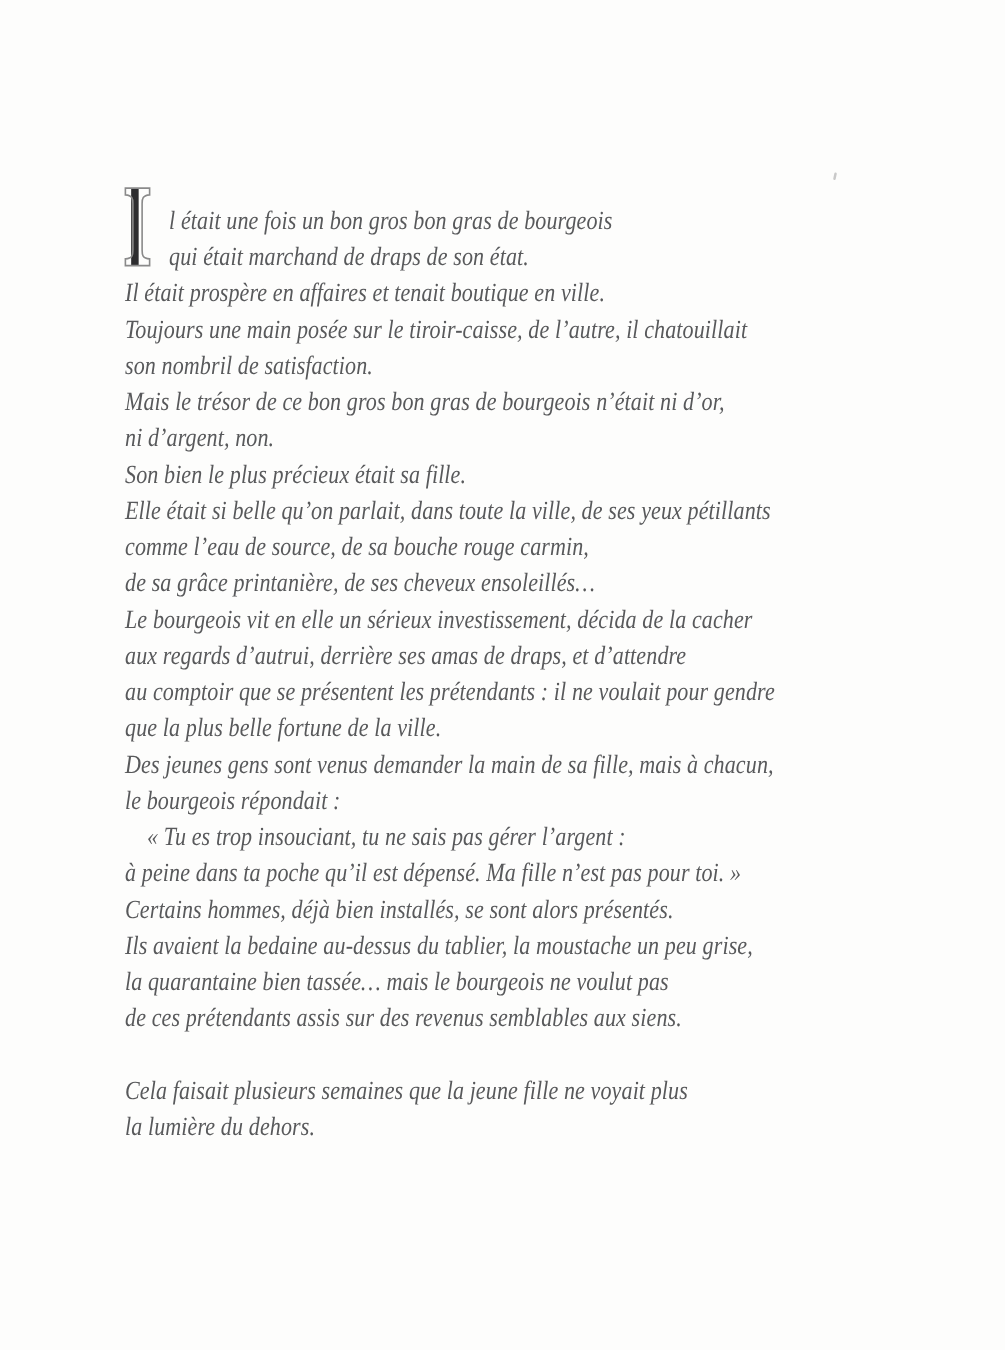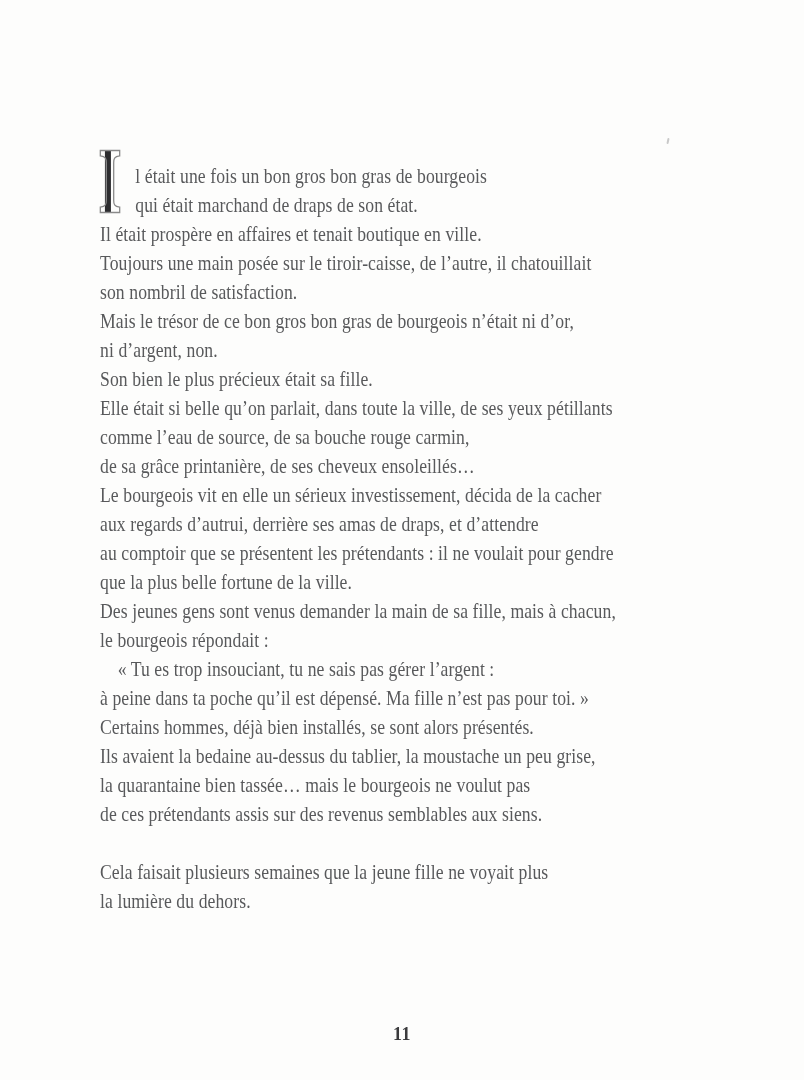--- a/index.html
+++ b/index.html
@@ -7,20 +7,21 @@
     padding: 0;
     background: #fdfdfc;
   }
   .page {
     position: relative;
     width: 804px;
     height: 1080px;
     background: #fdfdfc;
     overflow: hidden;
     font-family: "Liberation Serif", serif;
+    font-style: italic;
   }
   .dropcap {
     position: absolute;
     left: 98px;
     top: 149px;
     width: 24px;
     height: 65px;
   }
   .dropcap svg { display: block; width: 24px; height: 65px; }
   .text-block {
@@ -98,17 +99,16 @@
       <div class="line">à peine dans ta poche qu’il est dépensé. Ma fille n’est pas pour toi. »</div>
       <div class="line">Certains hommes, déjà bien installés, se sont alors présentés.</div>
       <div class="line">Ils avaient la bedaine au-dessus du tablier, la moustache un peu grise,</div>
       <div class="line">la quarantaine bien tassée… mais le bourgeois ne voulut pas</div>
       <div class="line">de ces prétendants assis sur des revenus semblables aux siens.</div>
       <div class="line blank"></div>
       <div class="line">Cela faisait plusieurs semaines que la jeune fille ne voyait plus</div>
       <div class="line">la lumière du dehors.</div>
     </div>
 
-  <div class="page-number">11</div>
 
   <div class="speck"></div>
 
 </div>
 
 </body></html>

